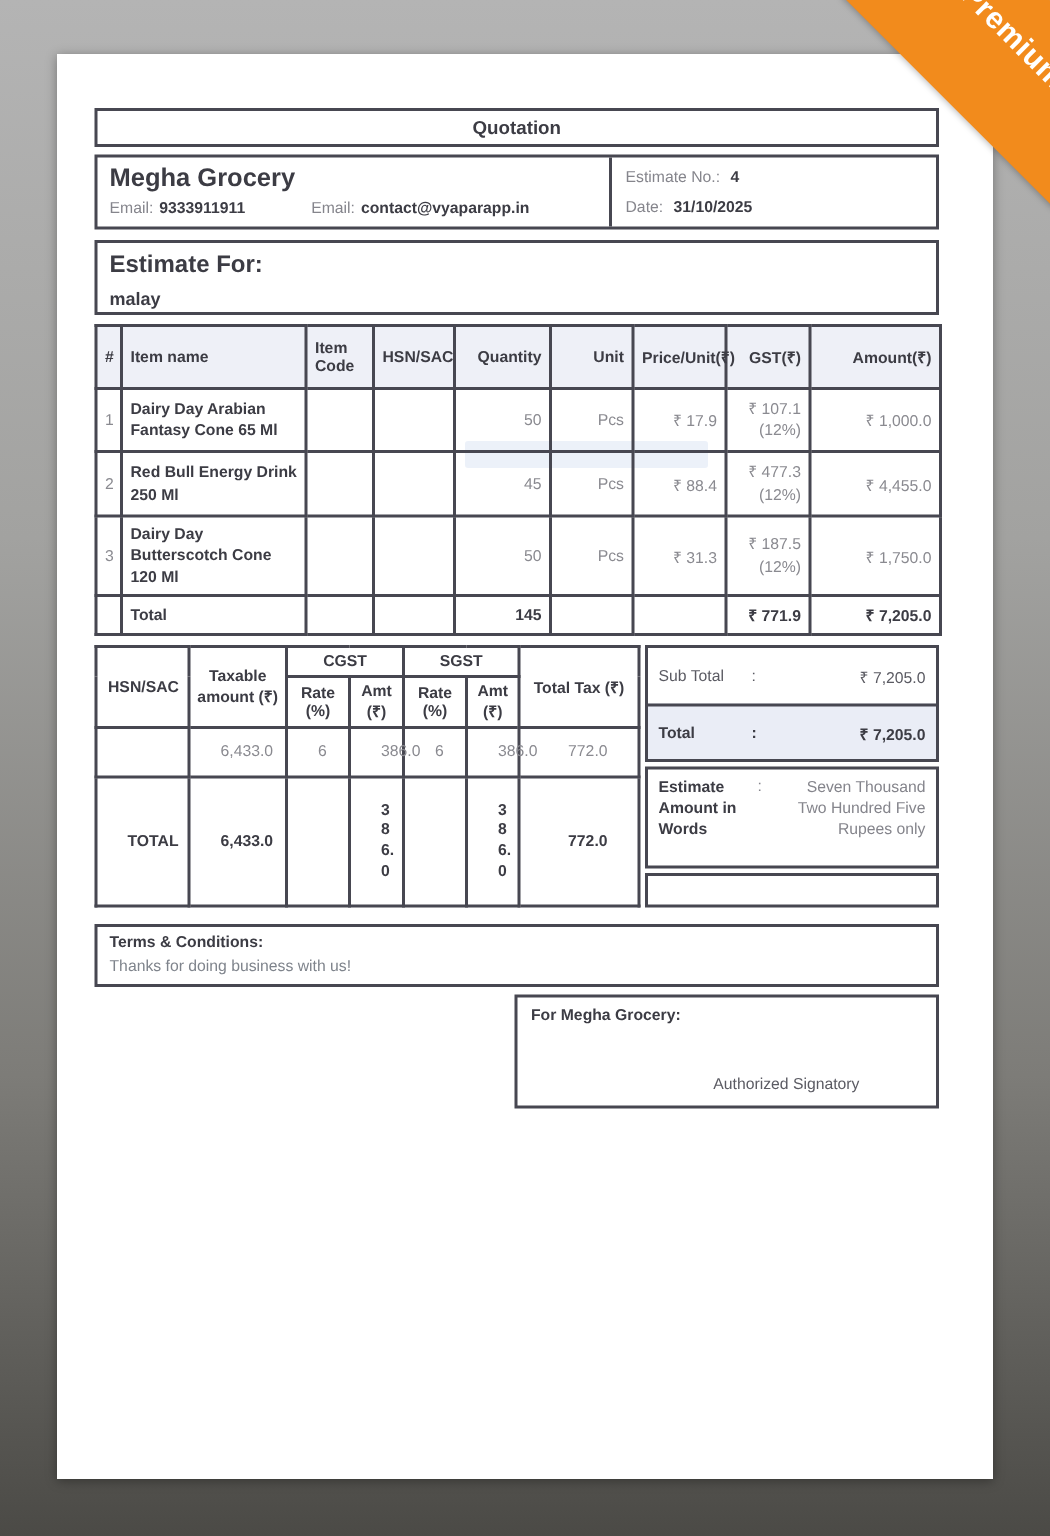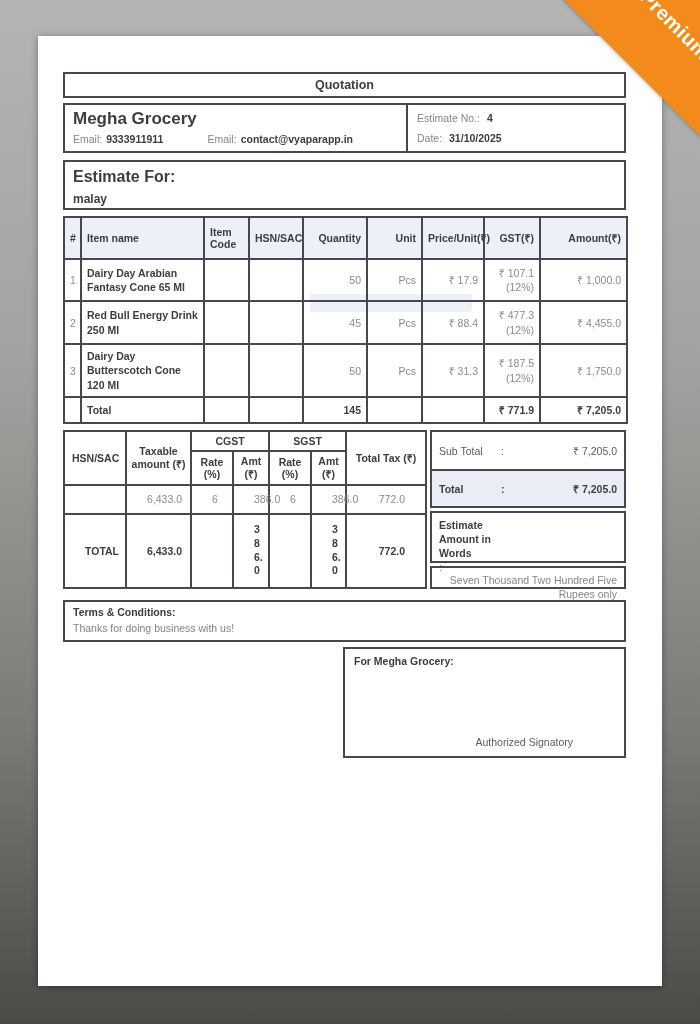--- a/index.html
+++ b/index.html
@@ -57,32 +57,32 @@
   .tax-row td { height:24px; }
   .tax-total td { font-weight:bold; height:34px; }
   .brk { word-break:break-all; line-height:1.3; }
 
   .summary { width:198px; display:flex; flex-direction:column; gap:3px; }
   .sum-row { display:flex; align-items:center; height:37px; padding:0 7px; font-size:10.5px; color:#5a5a62; }
   .sum-row .lbl { width:62px; }
   .sum-row .col { width:30px; }
   .sum-row .val { flex:1; text-align:right; }
   .sum-total { border-top:2px solid #474751; background:#eaedf6; font-weight:bold; color:#3c3c44; }
-  .words-box { height:52px; padding:5px 7px; display:flex; font-size:10.5px;flex-direction:column; }
+  .words-box { height:68px; padding:5px 7px; display:flex; font-size:10.5px; }
   .words-lbl { width:66px; font-weight:bold; line-height:1.35; }
   .words-col { width:18px; color:#85858c; }
   .words-val { flex:1; text-align:right; color:#85858c; line-height:1.35; }
   .empty-box { height:23px; }
 
   .terms-box { padding:4px 8px 6px; margin-bottom:5px; font-size:10.5px; }
   .terms-label { font-weight:bold; }
   .terms-text { color:#7f848c; margin-top:4px; }
 
   .sig-box {
-    width:283px; height:111px; margin-left:auto; border:2px solid #474751;
+    width:283px; height:76px; margin-left:auto; border:2px solid #474751;
     padding:6px 9px 8px; display:flex; flex-direction:column; justify-content:space-between;
     font-size:10.5px;
   }
   .sig-for { font-weight:bold; }
   .sig-auth { text-align:right; padding-right:42px; color:#5b5b63; }
 
   .ribbon-wrap { position:absolute; top:0; right:0; width:160px; height:160px; overflow:hidden; z-index:5; }
   .ribbon {
     position:absolute; left:26px; top:-14px; width:200px; height:96px;
     background:#f28b1c; transform:rotate(45deg);

